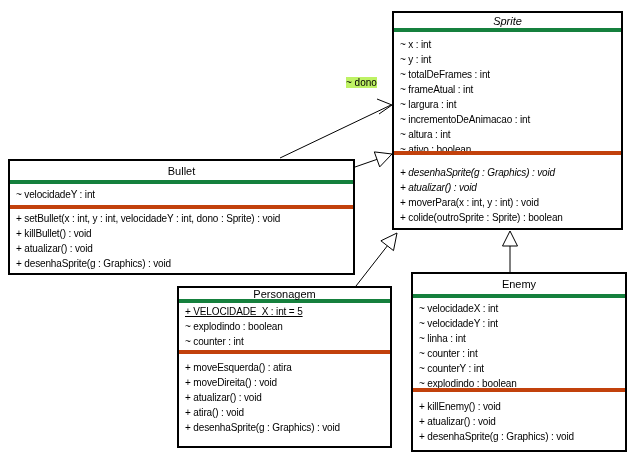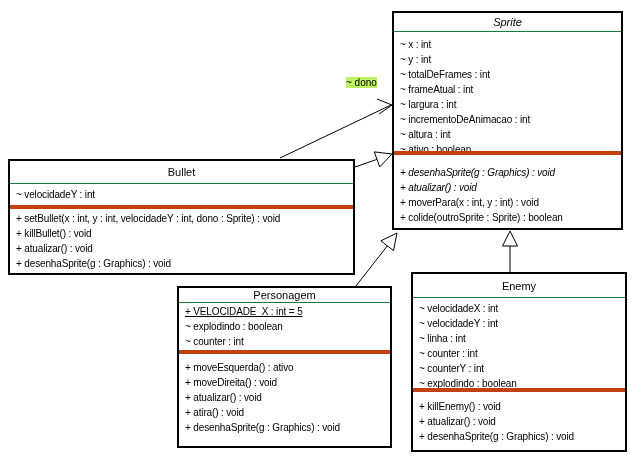--- a/index.html
+++ b/index.html
@@ -22,21 +22,21 @@
     background: #ffffff;
     border: 2px solid #000000;
     box-sizing: border-box;
   }
   .uml-title {
     box-sizing: border-box;
     display: flex;
     align-items: center;
     justify-content: center;
     font-size: 11px;
-    border-bottom: 1px solid #15803d;
+    border-bottom: 4px solid #15803d;
     white-space: nowrap;
   }
   .uml-section {
     box-sizing: border-box;
     font-size: 10px;
     letter-spacing: -0.15px;
     padding-left: 6px;
     white-space: nowrap;
     overflow: hidden;
   }
@@ -142,21 +142,21 @@
   </div>
 
   <div class="uml-class" id="class-personagem">
     <div class="uml-title">Personagem</div>
     <div class="uml-section attrs">
       <div class="member underline">+ VELOCIDADE_X : int = 5</div>
       <div class="member">~ explodindo : boolean</div>
       <div class="member">~ counter : int</div>
     </div>
     <div class="uml-section methods">
-      <div class="member">+ moveEsquerda() : ativo</div>
+      <div class="member">+ moveEsquerda() : atira</div>
       <div class="member">+ moveDireita() : void</div>
       <div class="member">+ atualizar() : void</div>
       <div class="member">+ atira() : void</div>
       <div class="member">+ desenhaSprite(g : Graphics) : void</div>
     </div>
   </div>
 
   <div class="uml-class" id="class-enemy">
     <div class="uml-title">Enemy</div>
     <div class="uml-section attrs">

